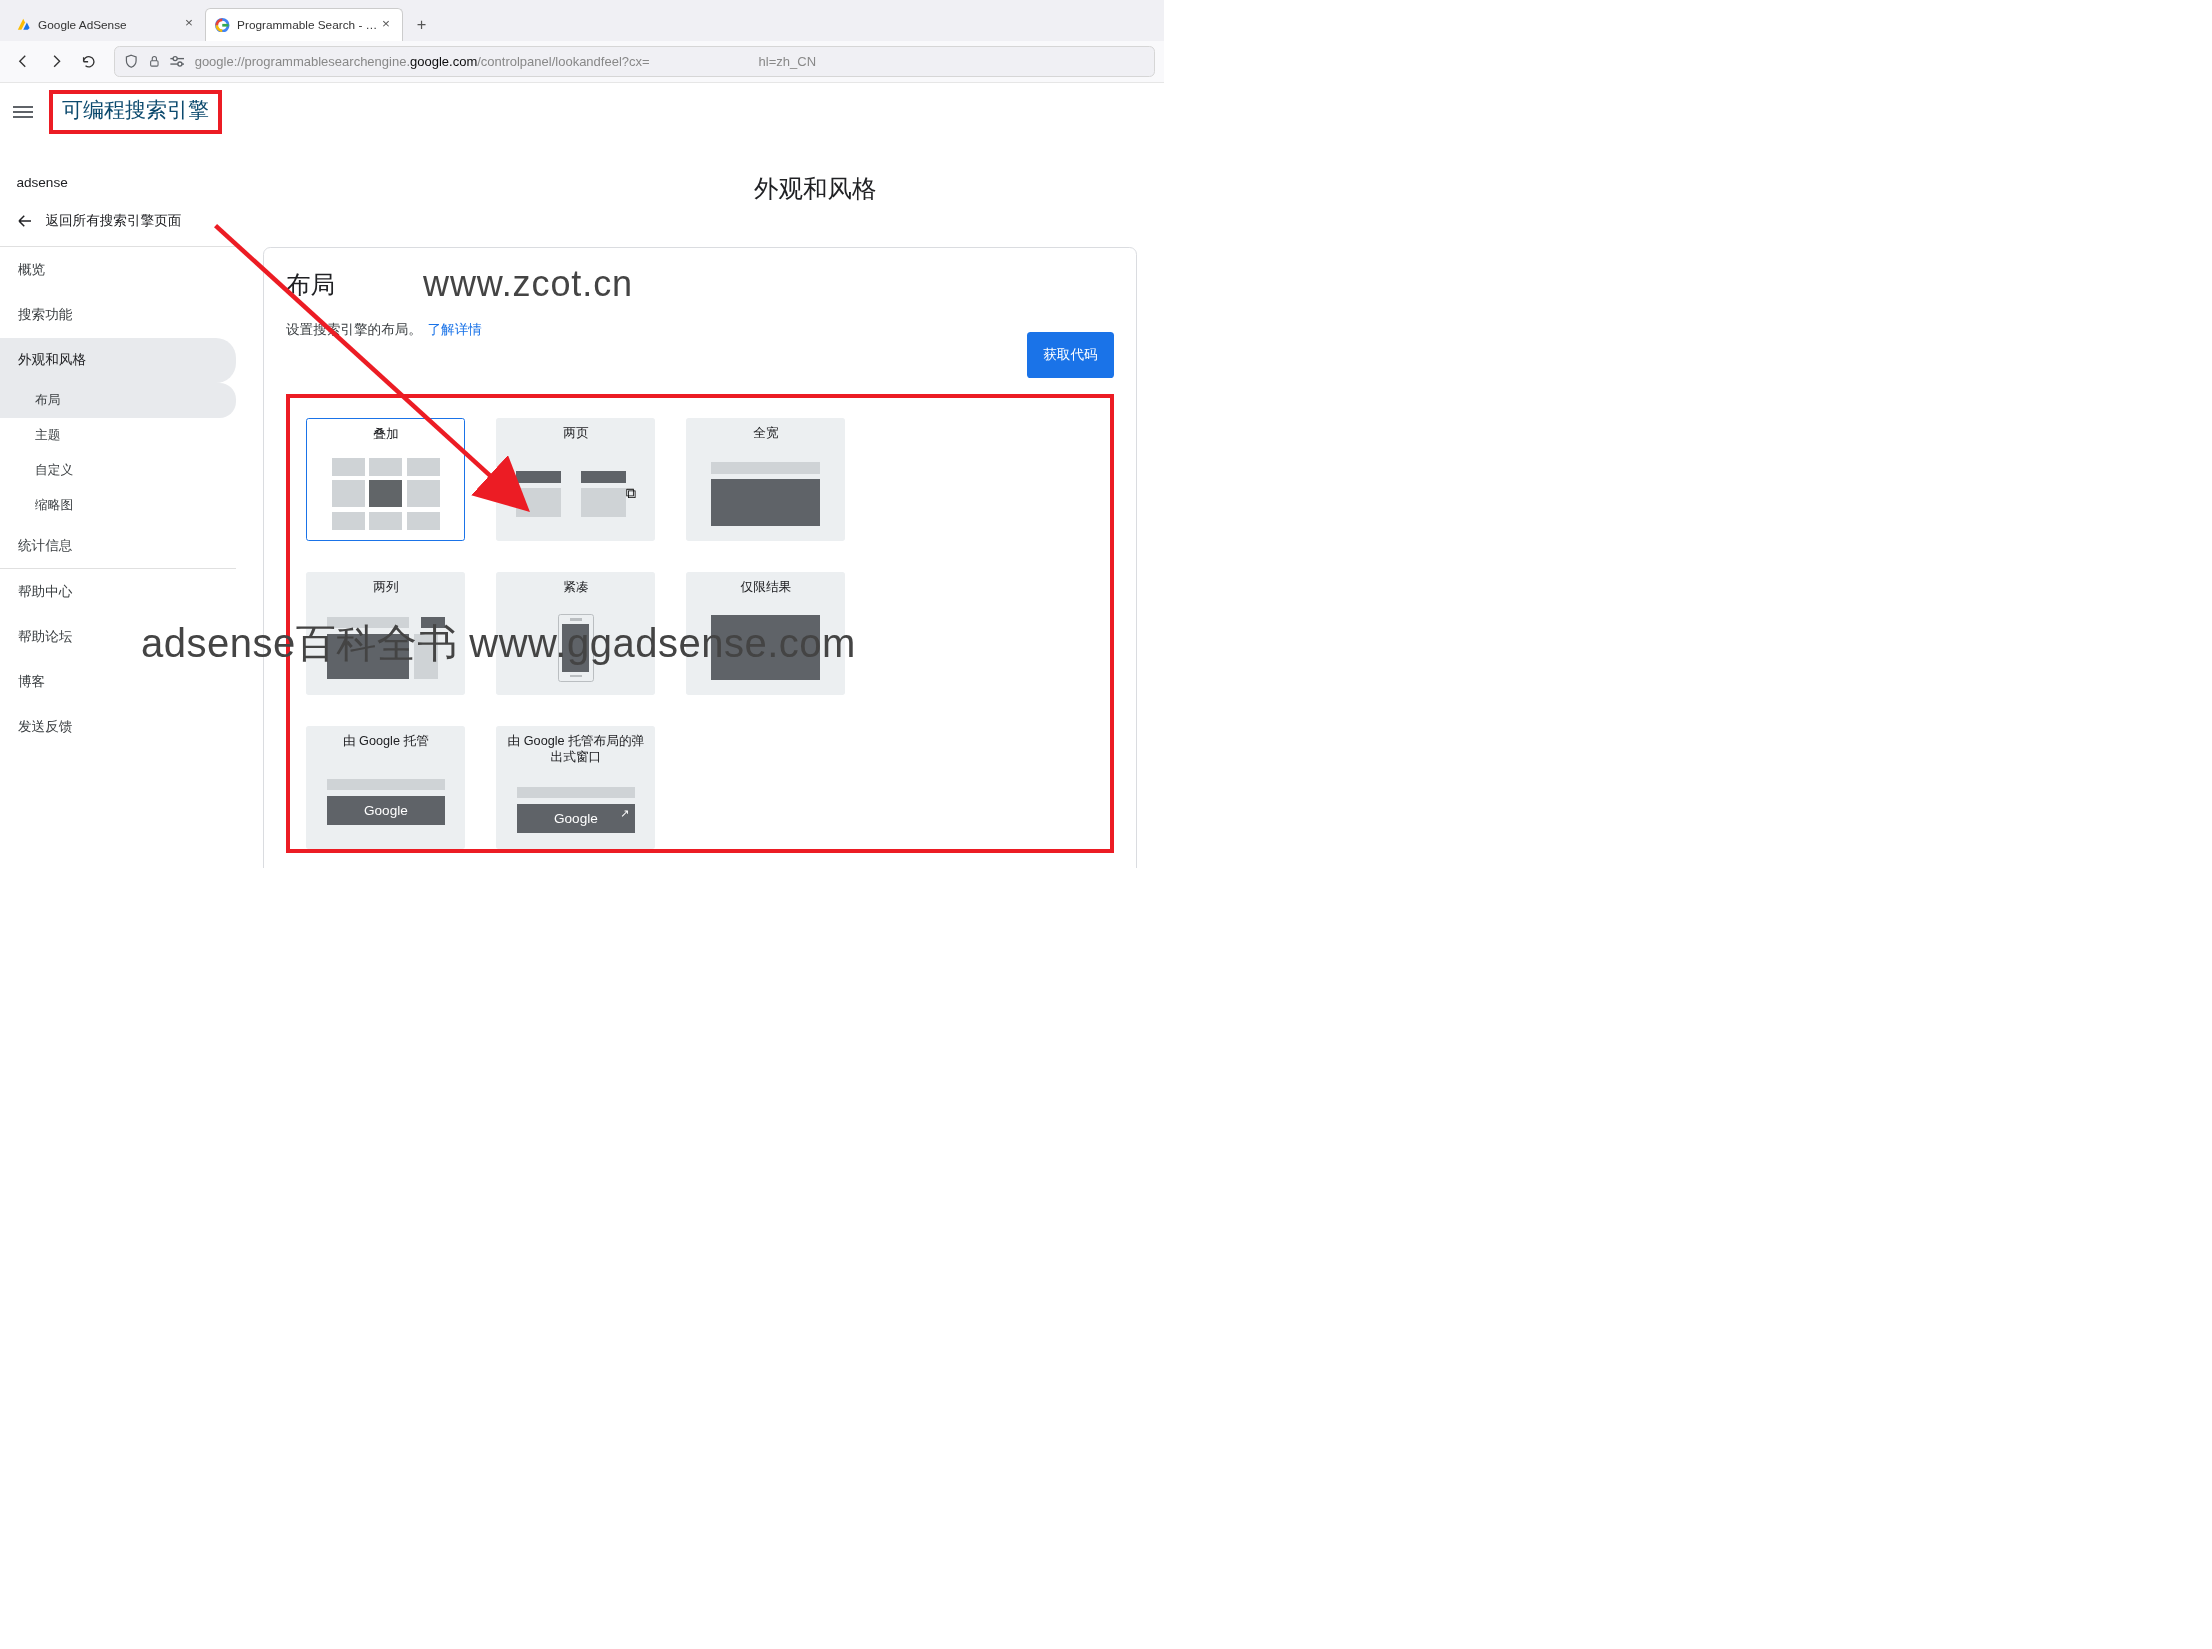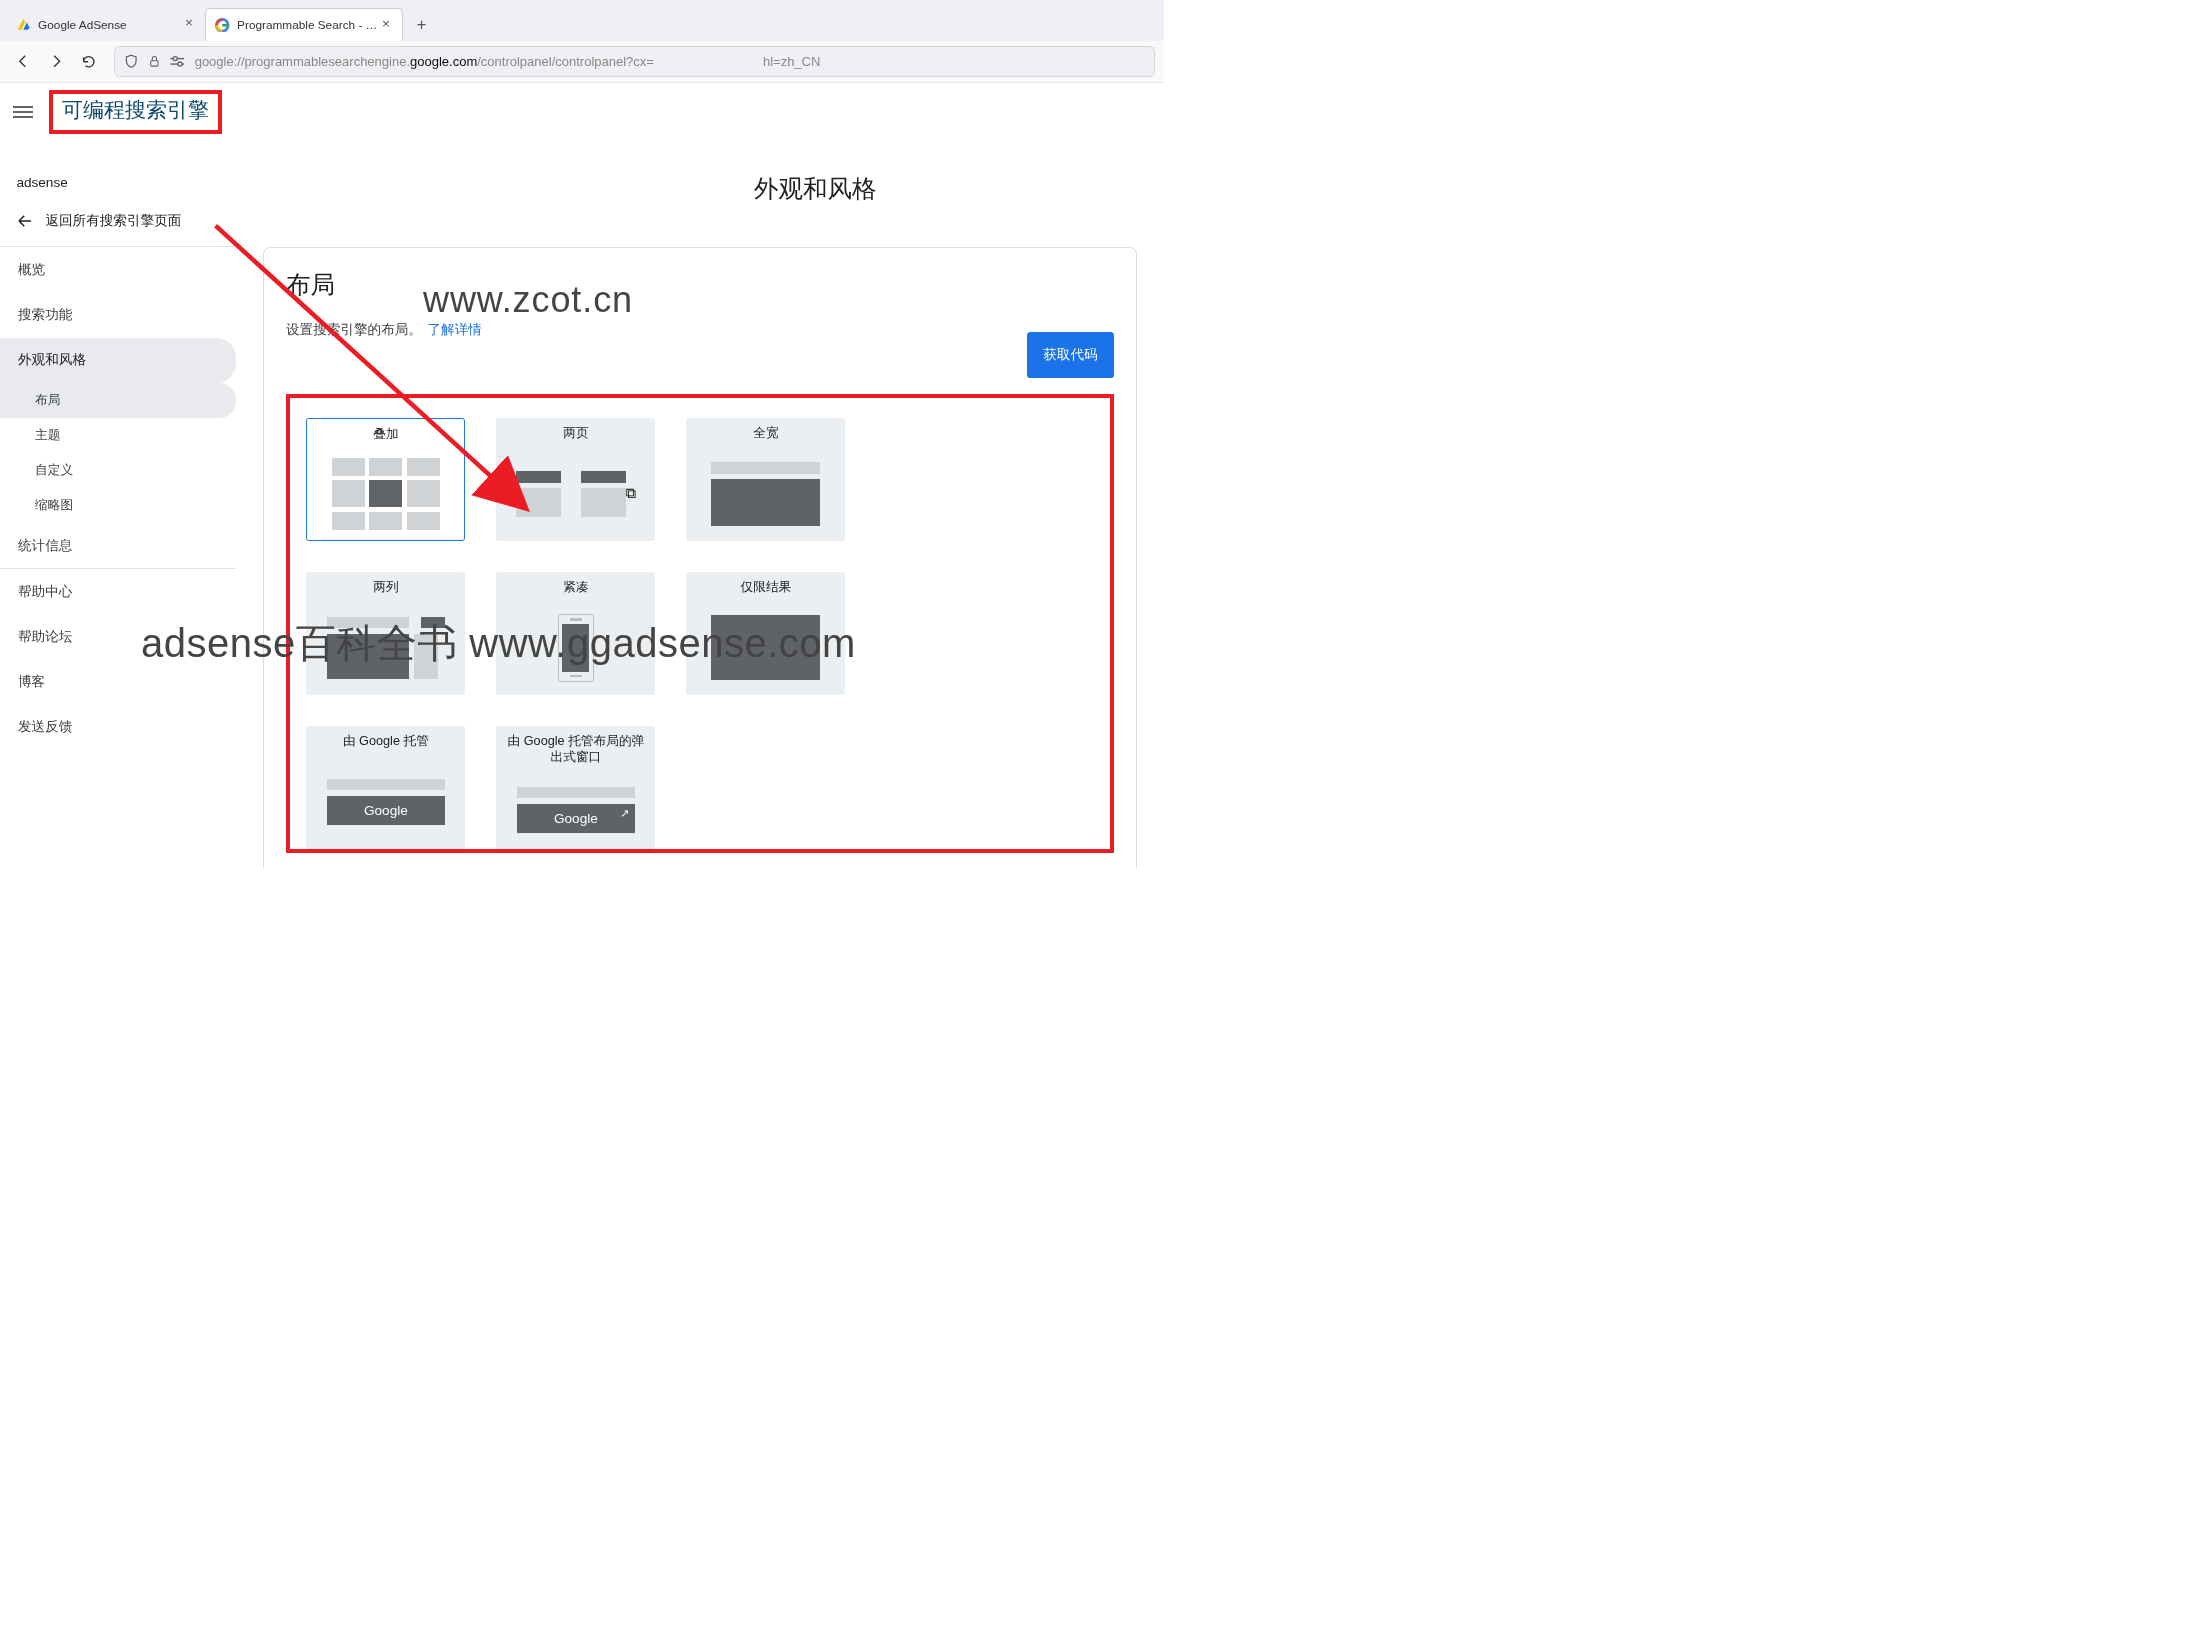--- a/index.html
+++ b/index.html
@@ -93,21 +93,21 @@
   .pv-hosted { display:flex; flex-direction:column; gap:5.5px; width:118px; }
   .pv-hosted .top{height:11px;background:#cfd3d6;}
   .pv-hosted .brandbar{height:29px;background:#5f6368; color:#fff; display:flex; align-items:center; justify-content:center; font-size:13.6px; position:relative;}
   .pv-hosted .brandbar .ext{position:absolute; right:5.5px; top:3.6px; font-size:11px;}
 
   
   .arrow-svg { position:absolute; left: 211px; top: 138px; width: 327px; height: 300px; pointer-events:none; }
 
   
   .wm { position:absolute; color:#444; pointer-events:none; }
-  .wm1 { left:423px; top:196px; font-size:36px; letter-spacing:0.9px;}
+  .wm1 { left:423px; top:180px; font-size:36px; letter-spacing:0.9px;}
   .wm2 { left:141px; top:533px; font-size:40px; letter-spacing:0.5px; white-space:nowrap; }
 
   svg { display:block; }
 </style>
 </head>
 <body>
 <div class="app">
 
   <div class="tabstrip">
     <div class="tab inactive">
@@ -165,21 +165,21 @@
       </span>
       <span class="sep-icon">
         <svg width="16.4" height="12.7" viewBox="0 0 24 16">
             <line x1="2" y1="4" x2="22" y2="4" stroke="#5f6368" stroke-width="2"></line>
             <circle cx="9" cy="4" r="3" fill="#f9f9fb" stroke="#5f6368" stroke-width="2"></circle>
             <line x1="2" y1="12" x2="22" y2="12" stroke="#5f6368" stroke-width="2"></line>
             <circle cx="16" cy="12" r="3" fill="#f9f9fb" stroke="#5f6368" stroke-width="2"></circle>
           </svg>
       </span>
       <span class="urltext">
-        <span>google://programmablesearchengine.</span><span class="domain">google.com</span><span>/controlpanel/controlpanel?cx=</span><span style="display:inline-block;width:109px;"></span><span>hl=zh_CN</span>
+        <span>google://programmablesearchengine.</span><span class="domain">google.com</span><span>/controlpanel/lookandfeel?cx=</span><span style="display:inline-block;width:109px;"></span><span>hl=zh_CN</span>
       </span>
     </div>
   </div>
 
   <div class="page">
 
     <div class="topbar">
       <div class="hamburger">
           <span></span>
           <span></span>

